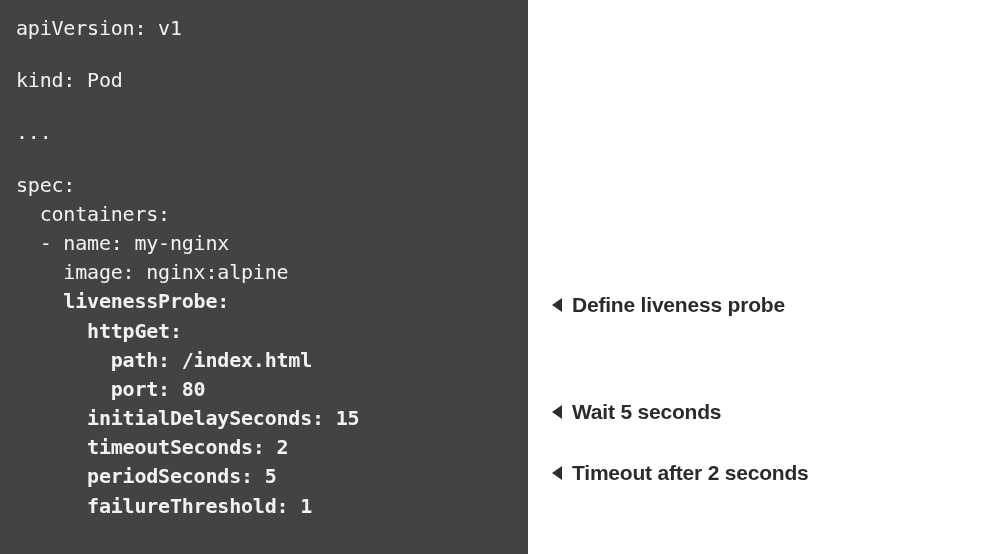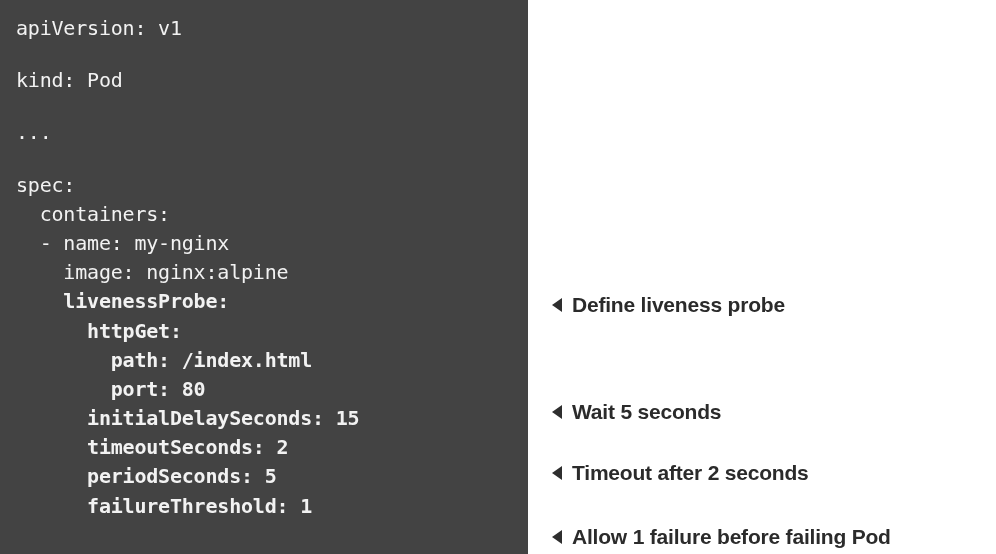--- a/index.html
+++ b/index.html
@@ -115,19 +115,15 @@
         <span class="txt">Define liveness probe</span>
       </div>
       <div class="annotation" style="top: 398px;">
         <span class="tri"></span>
         <span class="txt">Wait 5 seconds</span>
       </div>
       <div class="annotation" style="top: 439px; margin-top: 20px;">
         <span class="tri"></span>
         <span class="txt">Timeout after 2 seconds</span>
       </div>
-      <div class="annotation" style="top: 523px;">
-        <span class="tri"></span>
-        <span class="txt">Allow 1 failure before failing Pod</span>
-      </div>
     </div>
 
 </div>
 
 </body></html>

